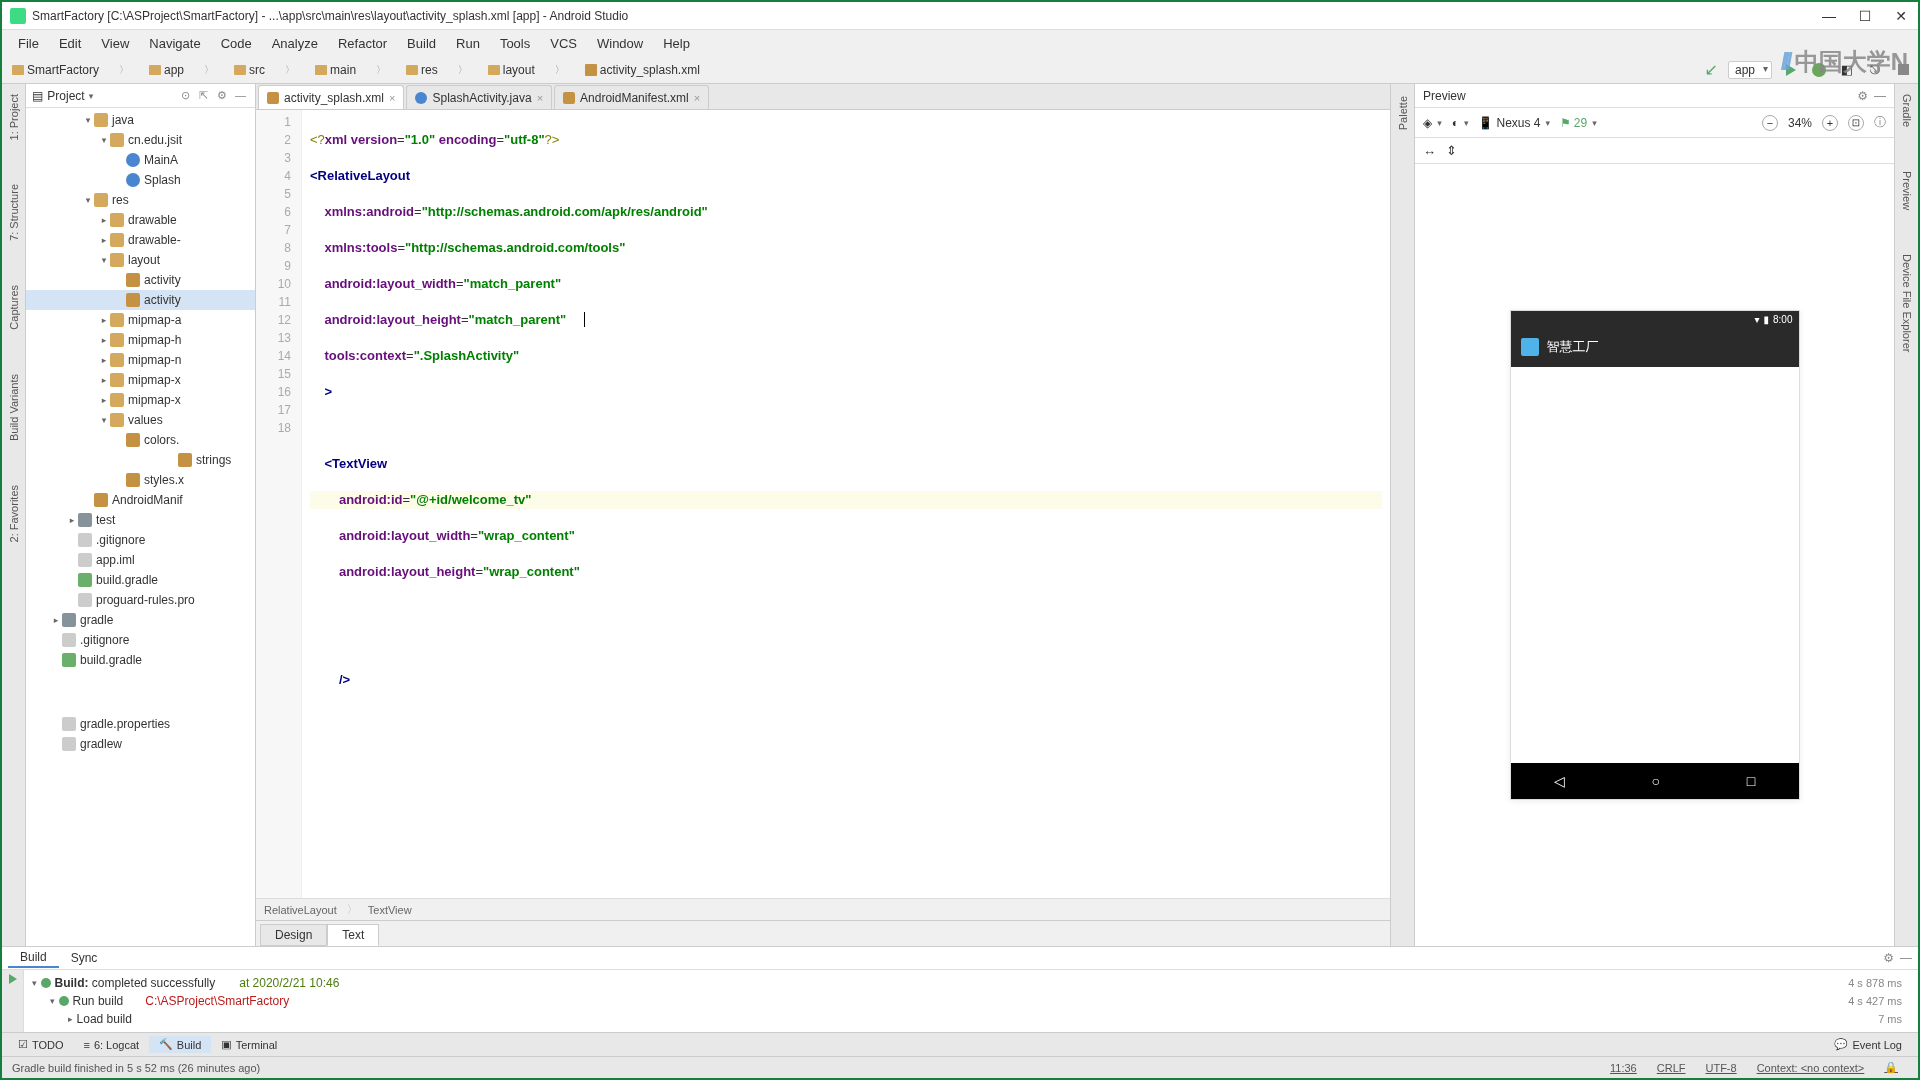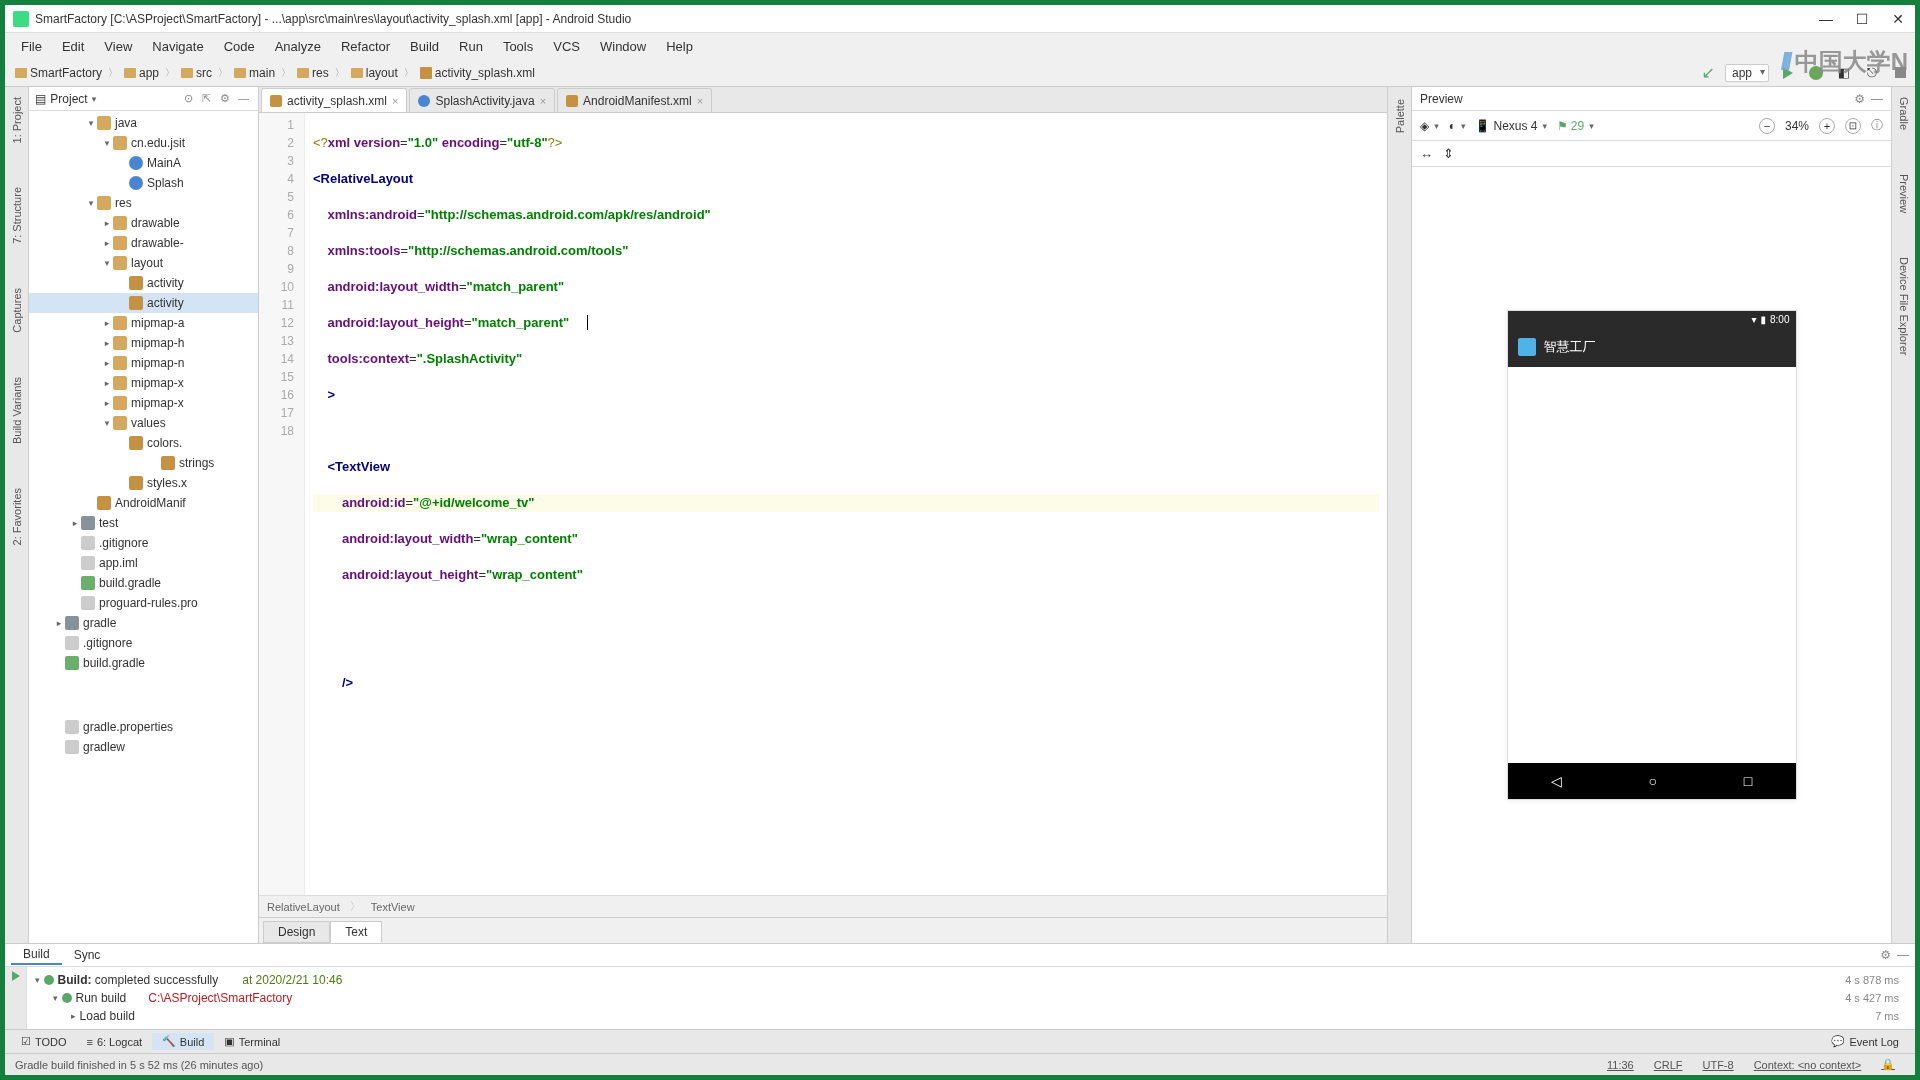--- a/index.html
+++ b/index.html
@@ -1,30 +1,30 @@
 <!DOCTYPE html>
 <html><head>
 <meta charset="utf-8">
 <style>
   * { box-sizing: border-box; margin: 0; padding: 0; font-family: "Segoe UI", Arial, sans-serif; }
   body { background: #f0f0f0; width: 1920px; height: 1080px; overflow: hidden; font-size: 13px; color: #333; }
   
-  .window { background: #f0f0f0; width: 100%; height: 100%; border: 5px solid #15803d; display: flex; flex-direction: column; }
+  .window { background: #f0f0f0; width: 100%; height: 100%; border: 2px solid #15803d; display: flex; flex-direction: column; }
   
   .titlebar { height: 28px; background: #fff; display: flex; align-items: center; padding: 0 8px; border-bottom: 1px solid #ddd; }
   .titlebar .app-icon { width: 16px; height: 16px; background: #3ddc84; border-radius: 2px; margin-right: 6px; }
   .titlebar .title { flex: 1; font-size: 12px; }
   .titlebar .win-controls { display: flex; gap: 18px; margin-left: auto; }
   .titlebar .win-btn { width: 18px; height: 18px; display: flex; align-items: center; justify-content: center; cursor: pointer; font-size: 14px; }
   
   .menubar { height: 26px; background: #f0f0f0; display: flex; align-items: center; padding: 0 6px; }
   .menubar .menu-item { padding: 2px 10px; cursor: pointer; font-size: 13px; }
   
   .toolbar-nav { height: 28px; background: #f0f0f0; display: flex; align-items: center; padding: 0 6px; border-bottom: 1px solid #ccc; }
-  .breadcrumb { display: flex; align-items: center; gap: 2px; font-size: 12px; }
+  .breadcrumb { display: flex; align-items: center; gap: 16px; font-size: 12px; }
   .breadcrumb-item { display: flex; align-items: center; gap: 3px; padding: 2px 4px; }
   .breadcrumb-sep { color: #888; font-size: 10px; }
   .bc-folder-icon { width: 12px; height: 10px; background: #d4a95e; border-radius: 1px; display: inline-block; }
   .bc-file-icon { width: 12px; height: 12px; background: #c59143; border-radius: 1px; display: inline-block; }
   
   .toolbar-right { margin-left: auto; display: flex; align-items: center; gap: 10px; }
   .toolbar-right .dropdown { border: 1px solid #ccc; padding: 1px 16px 1px 6px; background: #fff; border-radius: 2px; font-size: 12px; position: relative; }
   .toolbar-right .dropdown::after { content: "▾"; position: absolute; right: 3px; font-size: 10px; color: #666; }
   .toolbar-right .icon-btn { width: 18px; height: 18px; display: flex; align-items: center; justify-content: center; cursor: pointer; }
   .run-triangle { width: 0; height: 0; border-left: 10px solid #59a869; border-top: 6px solid transparent; border-bottom: 6px solid transparent; }
@@ -309,21 +309,21 @@
           <div class="tree-row" style="padding-left: 72px;">
             <span class="expander">▾</span>
             <span class="ticon pkg"></span>
             <span>values</span>
           </div>
           <div class="tree-row" style="padding-left: 88px;">
             <span class="expander"></span>
             <span class="ticon xml"></span>
             <span>colors.</span>
           </div>
-          <div class="tree-row" style="padding-left: 120px;">
+          <div class="tree-row" style="padding-left: 120px; margin-left: 20px;">
             <span class="expander"></span>
             <span class="ticon xml"></span>
             <span>strings</span>
           </div>
           <div class="tree-row" style="padding-left: 88px;">
             <span class="expander"></span>
             <span class="ticon xml"></span>
             <span>styles.x</span>
           </div>
           <div class="tree-row" style="padding-left: 56px;">

